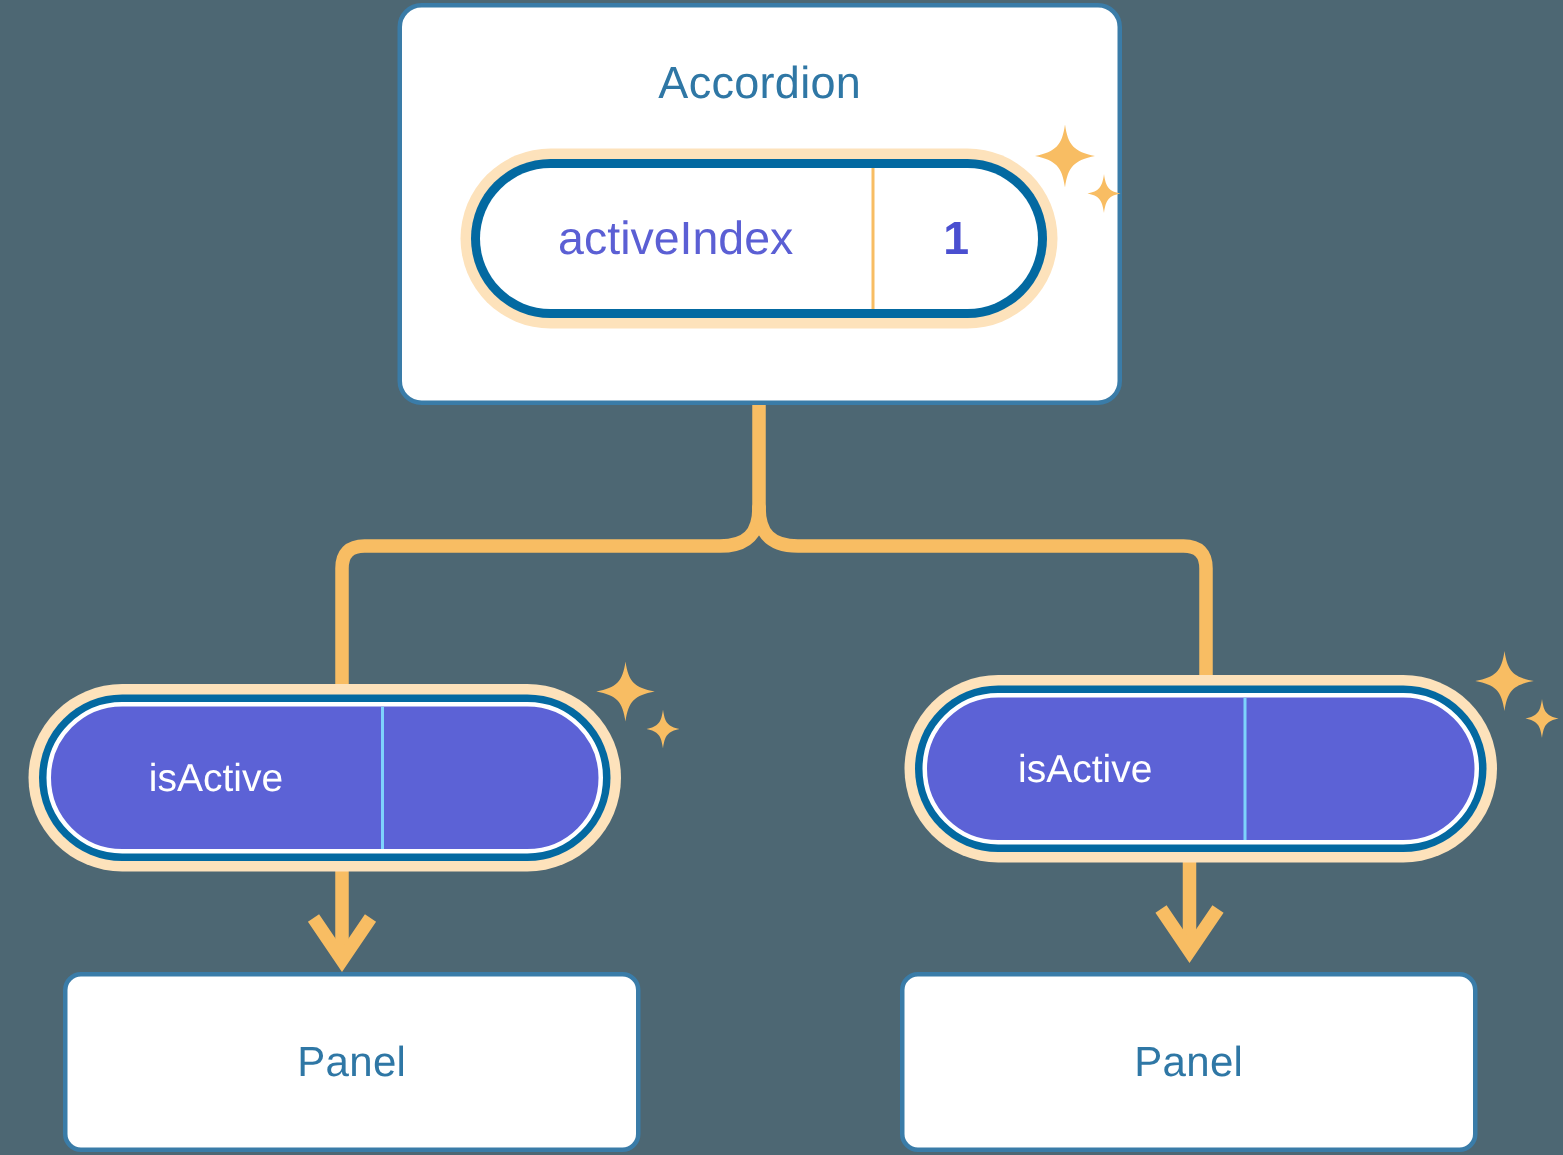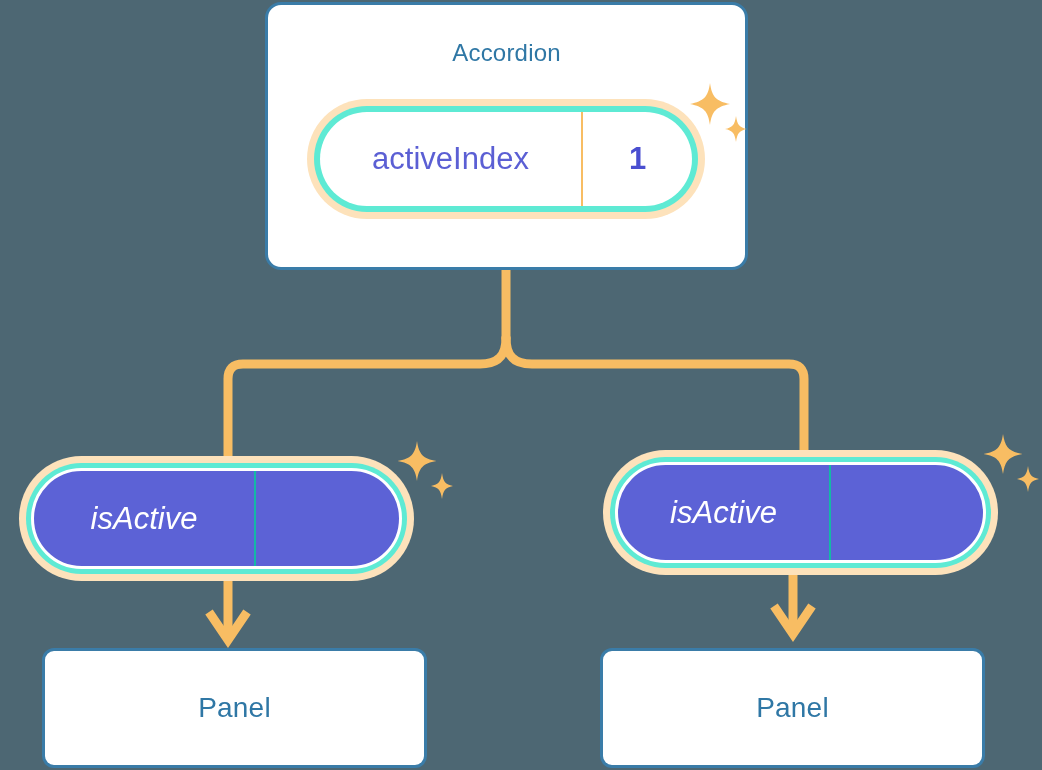--- a/index.html
+++ b/index.html
@@ -40,21 +40,21 @@
     border-radius: 14px;
     box-sizing: border-box;
     z-index: 3;
     display: flex;
     flex-direction: column;
     align-items: center;
   }
 
   .card-title {
     color: #2f77a5;
-    font-size: 24px;
+    font-size: 30px;
     letter-spacing: 0.2px;
     line-height: 1;
     white-space: nowrap;
   }
 
   
   #accordion-card {
     left: 265px;
     top: 2px;
     width: 483px;
@@ -83,21 +83,21 @@
     display: flex;
     align-items: center;
     box-sizing: border-box;
     border-radius: 999px;
     
     background: #fde2bb;
     padding: 7px;
   }
   .pill-ring {
     border-radius: 999px;
-    background: #5eead4;
+    background: #0369a1;
     padding: 6px;
     width: 100%;
     height: 100%;
     box-sizing: border-box;
     display: flex;
     align-items: center;
   }
   .pill-inner {
     border-radius: 999px;
     width: 100%;
@@ -145,23 +145,22 @@
   }
   .pill-state .pill-ring {
     padding: 5px;
   }
   .pill-state .pill-inner {
     background: #5c62d6;
     border: 3px solid #ffffff;
   }
   .pill-state .pill-key {
     color: #ffffff;
-    font-size: 31px;
-    border-right: 2px solid #14b8a6;
-    font-style: italic;
+    font-size: 26px;
+    border-right: 2px solid #7dd3fc;
   }
   .pill-state .pill-val {
     color: #ffffff;
     font-size: 31px;
     font-weight: bold;
   }
   #pill-is-active-false { left: 19px;  top: 456px; }
   #pill-is-active-false .pill-key { flex: 0 0 222px; }
   #pill-is-active-false .pill-val { flex: 1 1 auto; }
 

